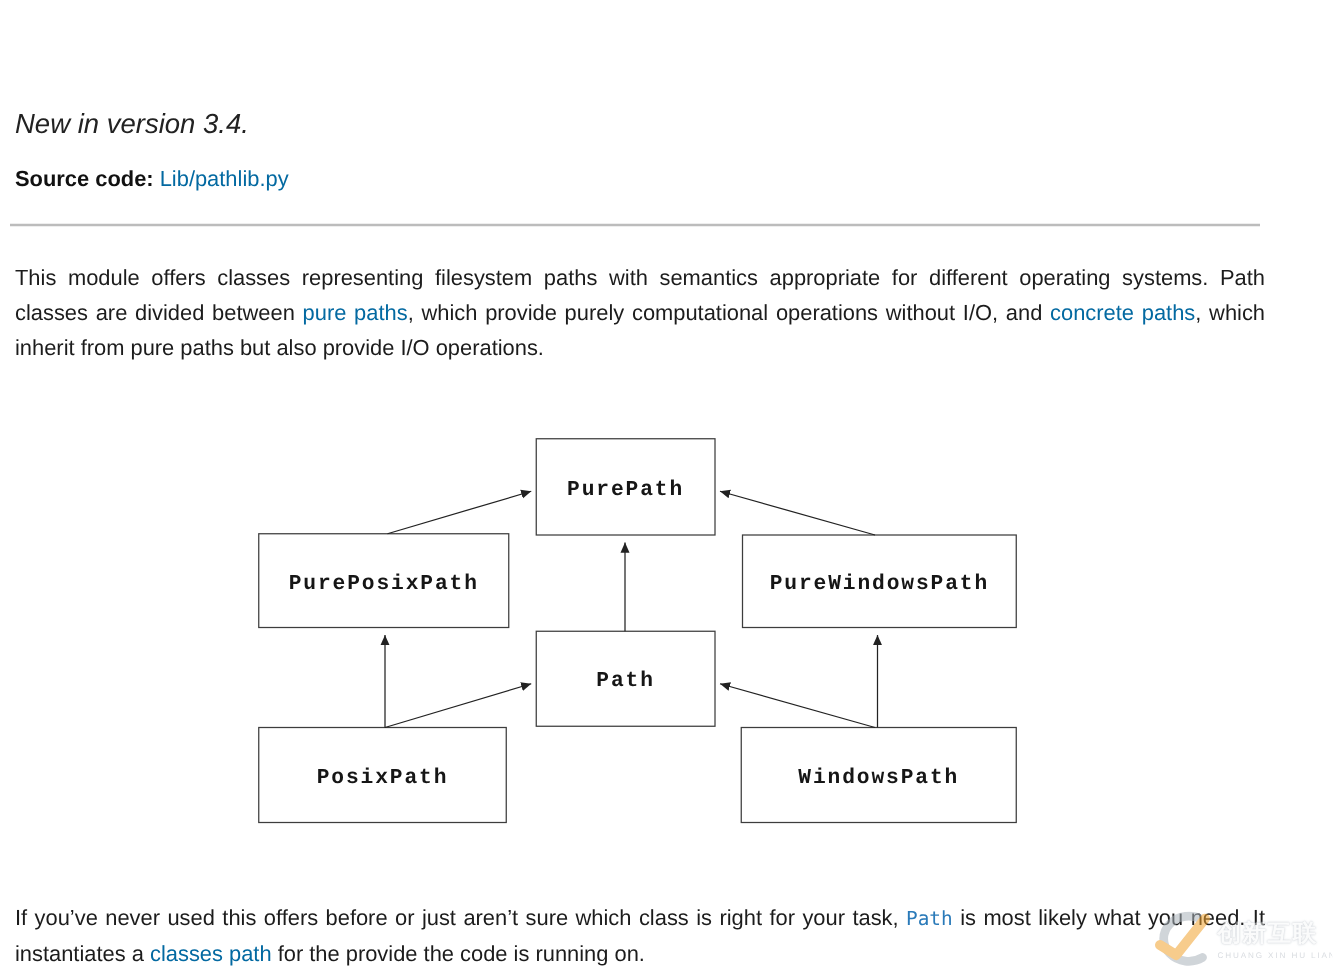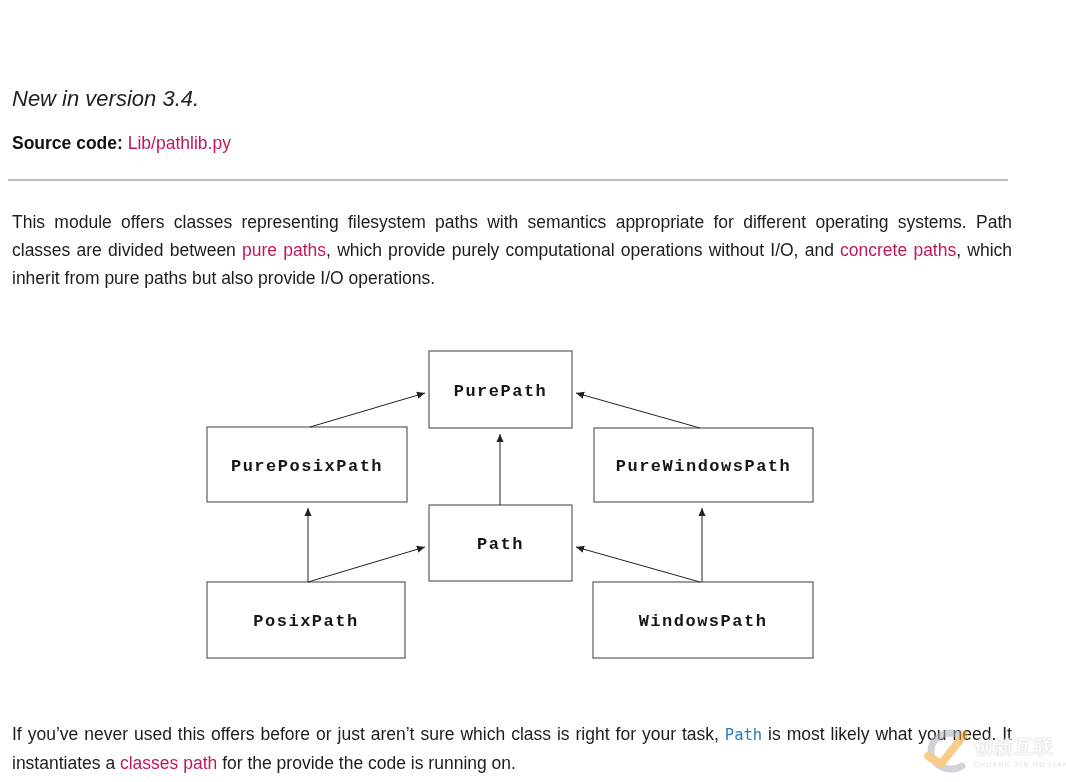--- a/index.html
+++ b/index.html
@@ -34,21 +34,21 @@
     color: #222;
   }
   .source-line {
     position: absolute;
     left: 12px; top: 133px;
     font-size: 17.5px;
     color: #111;
   }
   .source-line .label { font-weight: bold; text-align: right; }
   a.link {
-    color: #be185d;
+    color: #0369a1;
     text-decoration: none;
     cursor: pointer;
   }
   a.code-link {
     font-family: "DejaVu Sans Mono", monospace;
     font-size: 15.5px;
     color: #2a7ab9;
     text-decoration: none;
     cursor: pointer;
   }

